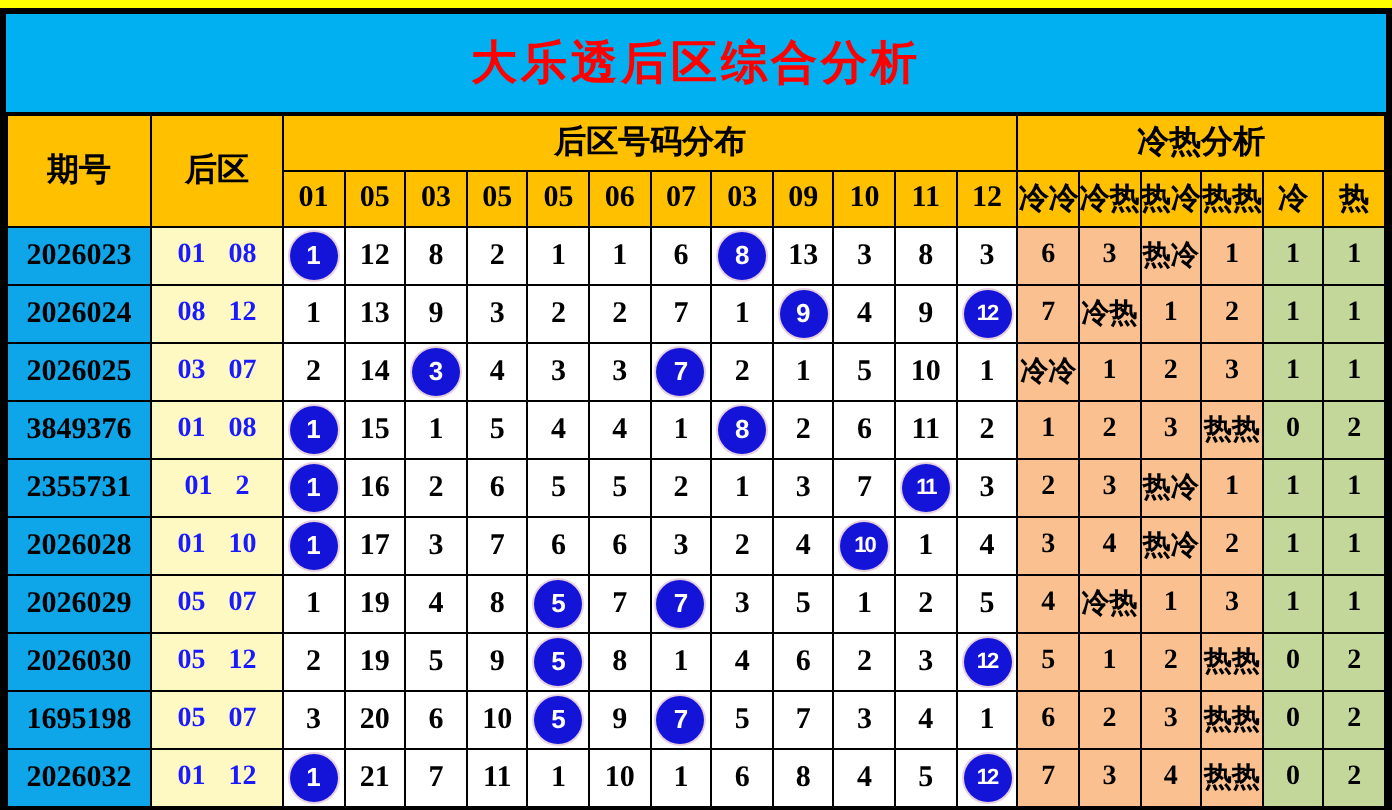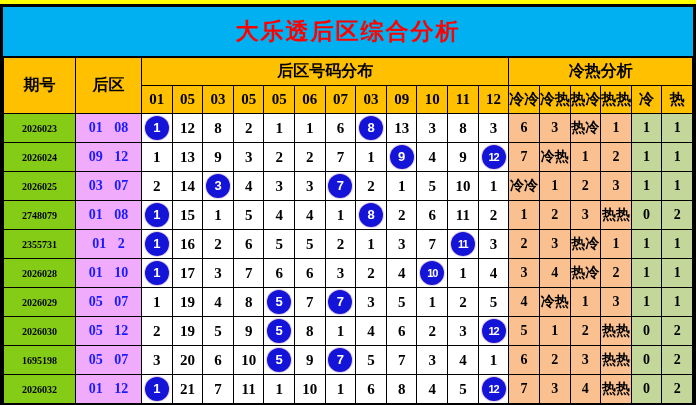--- a/index.html
+++ b/index.html
@@ -41,22 +41,22 @@
     overflow:hidden;
     white-space:nowrap;
   }
   thead th{
     background:#FFC000;
     font-size:15px;
     height:27px;
   }
   thead tr.group-row th{height:27px;font-size:16px;}
   tbody td{height:28px;font-size:15px;background:#FFFFFF;color:#000;}
-  td.period{background:#84cc16;font-size:10px;}
-  td.back{background:#f0abfc;color:#1A1AFF;font-size:14px;word-spacing:8px;}
+  td.period{background:#0ea5e9;font-size:15px;}
+  td.back{background:#fef9c3;color:#1A1AFF;font-size:14px;word-spacing:8px;}
   td.ch-peach{background:#FAC090;font-size:14px;}
   td.ch-green{background:#C4D79B;font-size:14px;}
   .col-period{width:71px;}
   .col-back{width:65px;}
   .col-num{width:28px;text-align:center;}
   .col-ch{width:35px;}
   .ball{
     display:inline-block;
     width:24px;height:24px;
     border-radius:50%;
@@ -123,21 +123,21 @@
           <td class="dist">3</td>
           <td class="ch-peach">6</td>
           <td class="ch-peach">3</td>
           <td class="ch-peach">热冷</td>
           <td class="ch-peach">1</td>
           <td class="ch-green">1</td>
           <td class="ch-green">1</td>
         </tr>
         <tr>
           <td class="period">2026024</td>
-          <td class="back">09 12</td>
+          <td class="back">08 12</td>
           <td class="dist">1</td>
           <td class="dist">13</td>
           <td class="dist">9</td>
           <td class="dist">3</td>
           <td class="dist">2</td>
           <td class="dist">2</td>
           <td class="dist">7</td>
           <td class="dist">1</td>
           <td class="dist"><span class="ball">9</span></td>
           <td class="dist">4</td>
@@ -166,21 +166,21 @@
           <td class="dist">10</td>
           <td class="dist">1</td>
           <td class="ch-peach">冷冷</td>
           <td class="ch-peach">1</td>
           <td class="ch-peach">2</td>
           <td class="ch-peach">3</td>
           <td class="ch-green">1</td>
           <td class="ch-green">1</td>
         </tr>
         <tr>
-          <td class="period">2748079</td>
+          <td class="period">3849376</td>
           <td class="back">01 08</td>
           <td class="dist"><span class="ball">1</span></td>
           <td class="dist">15</td>
           <td class="dist">1</td>
           <td class="dist">5</td>
           <td class="dist">4</td>
           <td class="dist">4</td>
           <td class="dist">1</td>
           <td class="dist"><span class="ball">8</span></td>
           <td class="dist">2</td>

